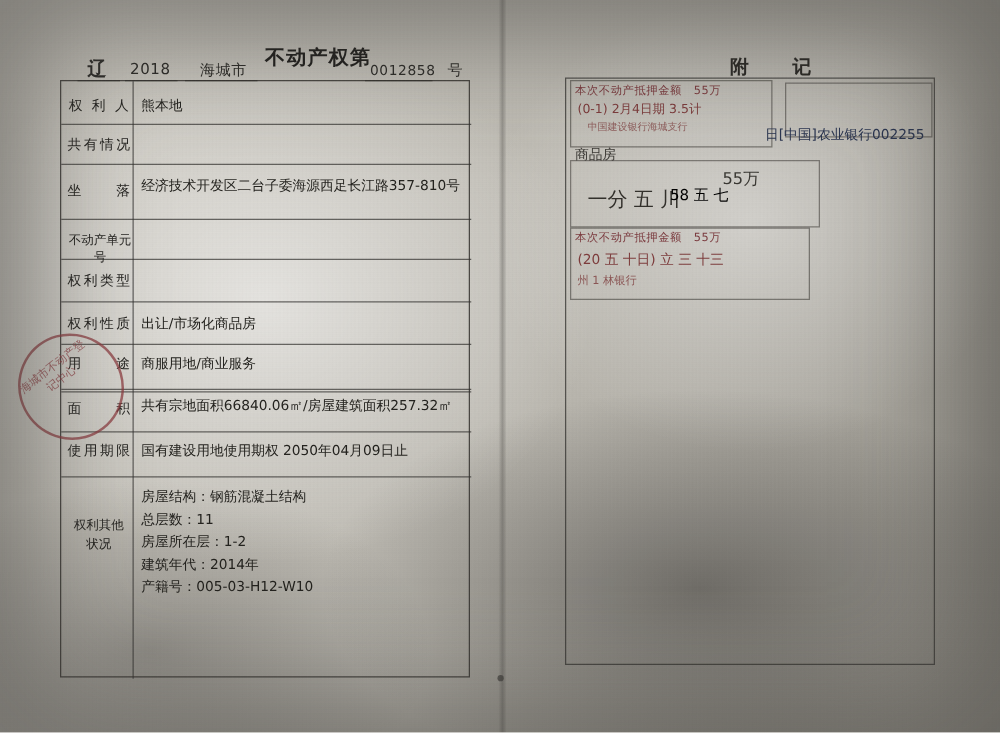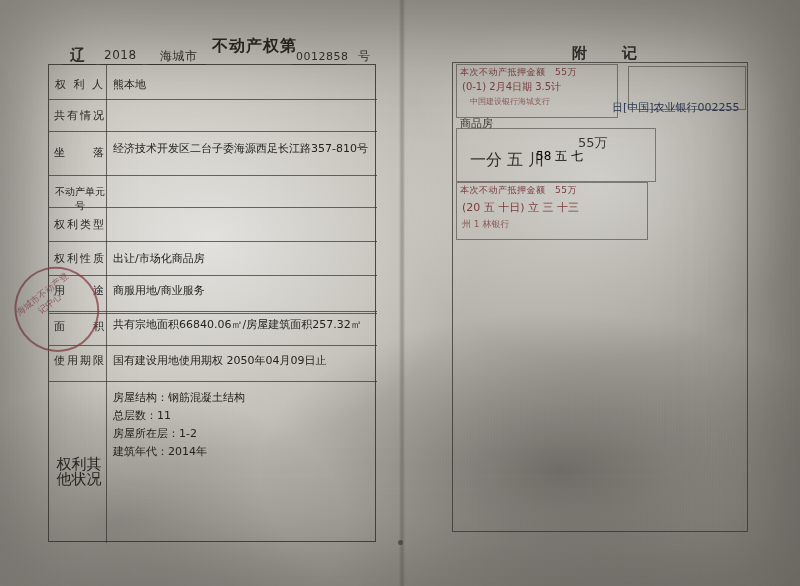--- a/index.html
+++ b/index.html
@@ -117,25 +117,24 @@
   .val {
     position: absolute;
     left: 64px;
     font-size: 11px;
     color: #24231f;
   }
   .vstack {
     position: absolute;
     left: 6px;
     width: 48px;
-    font-size: 15px;
+    font-size: 10px;
     line-height: 15px;
     text-align: center;
     color: #262522;
-    margin-top: 44px;
   }
 
   
   .stamp {
     position: absolute;
     left: 6px; top: 250px;
     width: 96px; height: 118px;
     transform: rotate(-38deg);
     opacity: .72;
   }
@@ -152,21 +151,21 @@
     width: 68px;
     color: #8d3a3f;
     font-size: 9px;
     line-height: 12px;
     text-align: center;
   }
 
   
   .annex-title {
     position: absolute;
-    left: 572px; top: 44px;
+    left: 584px; top: 44px;
     font-size: 15px;
     font-weight: bold;
     letter-spacing: 10px;
     color: #2a2825;
   }
   .annex-box {
     position: absolute;
     left: 452px; top: 62px;
     width: 296px; height: 470px;
     border: 1px solid rgba(50,48,45,0.75);
@@ -266,20 +265,21 @@
 
     <div class="lbl" style="top:288px;">使用期限</div>
     <div class="val" style="top:288px;">国有建设用地使用期权 2050年04月09日止</div>
 
     <div class="vstack" style="top:348px;">权利其他状况</div>
     <div style="position:absolute; left:64px; top:324px; font-size:11px; line-height:18px; color:#24231f;">
       <div>房屋结构：钢筋混凝土结构</div>
       <div>总层数：11</div>
       <div>房屋所在层：1-2</div>
       <div>建筑年代：2014年</div>
+      <div>产籍号：005-03-H12-W10</div>
     </div>
   </div>
 
   <div class="stamp">
     <div class="ov"></div>
     <div class="txt">海城市不动产登记中心</div>
   </div>
 
   <div class="annex-title">附　记</div>
   <div class="annex-box"></div>

